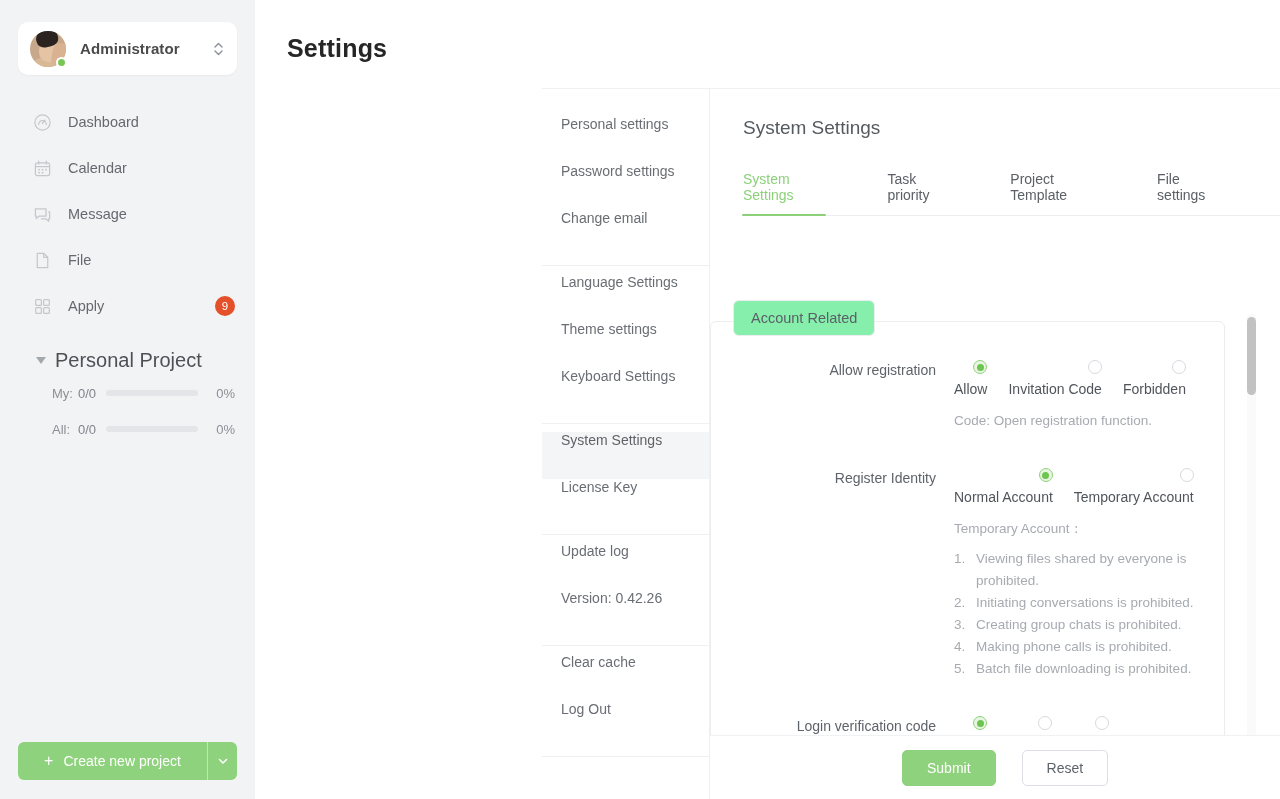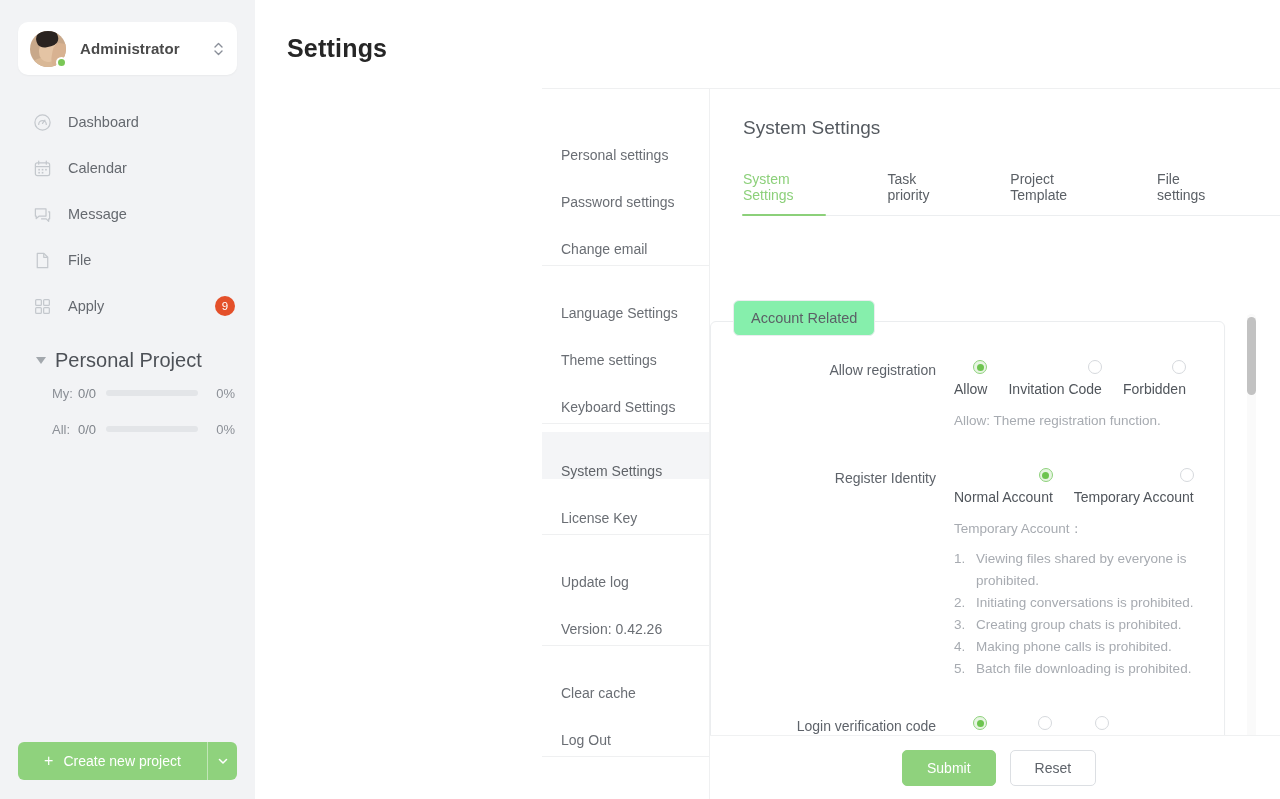--- a/index.html
+++ b/index.html
@@ -146,21 +146,21 @@
   .panels { display: flex; position: absolute; left: 287px; top: 89px; right: 0; bottom: 0; }
 
   
   .settings-menu {
     width: 168px; flex: 0 0 168px;
     border-right: 1px solid #eff0f1;
     padding-top: 27px;
   }
   .menu-group { padding: 0; }
   .menu-item {
-    height: 47px; display: flex; align-items: flex-end;
+    height: 47px; display: flex; align-items: flex-start;
     padding-left: 19px; font-size: 14px; color: #6a6e74;
     cursor: pointer;
   }
   .menu-item.active { background: #f4f5f7; color: #5f6368; }
   .menu-item.static { cursor: default; }
   .menu-sep { height: 1px; background: #eff0f1; margin: 8px 0; }
 
   
   .main-panel { flex: 1; position: relative; padding: 28px 0 0 33px; }
   .panel-title { font-size: 19px; color: #555a60; margin-bottom: 31px; }
@@ -232,21 +232,21 @@
   }
   .vscroll-thumb {
     position: absolute; left: 0; top: 3px; width: 9px; height: 78px;
     background: #c2c2c2; border-radius: 5px;
   }
 
   
   .footer-bar {
     position: absolute; left: 0; right: 0; bottom: 0; height: 64px;
     background: #fff; border-top: 1px solid #f0f1f2;
-    display: flex; align-items: center; padding-left: 192px; gap: 14px;
+    display: flex; align-items: center; padding-left: 192px; gap: 26px;
   }
   .btn {
     height: 36px; padding: 0 24px; border-radius: 5px;
     font-size: 14px; cursor: pointer; font-family: inherit;
     display: flex; align-items: center; justify-content: center;
   }
   .btn-primary { background: #8fd27d; color: #fff; border: 1px solid #8fd27d; }
   .btn-default { background: #fff; color: #5e636a; border: 1px solid #dcdfe3; }
 </style>
 </head>
@@ -464,21 +464,21 @@
                     </label>
                   <label class="radio">
                       <span class="radio-mark"></span>
                       <span>Invitation Code</span>
                     </label>
                   <label class="radio">
                       <span class="radio-mark"></span>
                       <span>Forbidden</span>
                     </label>
                 </div>
-                <div class="hint">Allow: Theme registration function.</div>
+                <div class="hint">Code: Open registration function.</div>
               </div>
             </div>
             <div class="row-gap"></div>
 
             <div class="form-row">
               <div class="form-label">Register Identity</div>
               <div class="form-field">
                 <div class="radio-group">
                   <label class="radio checked">
                       <span class="radio-mark"></span>

